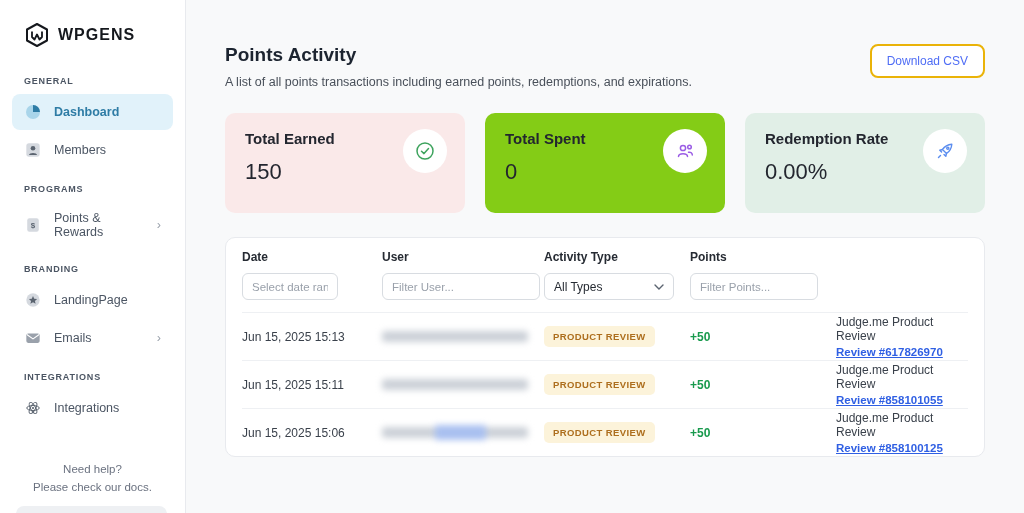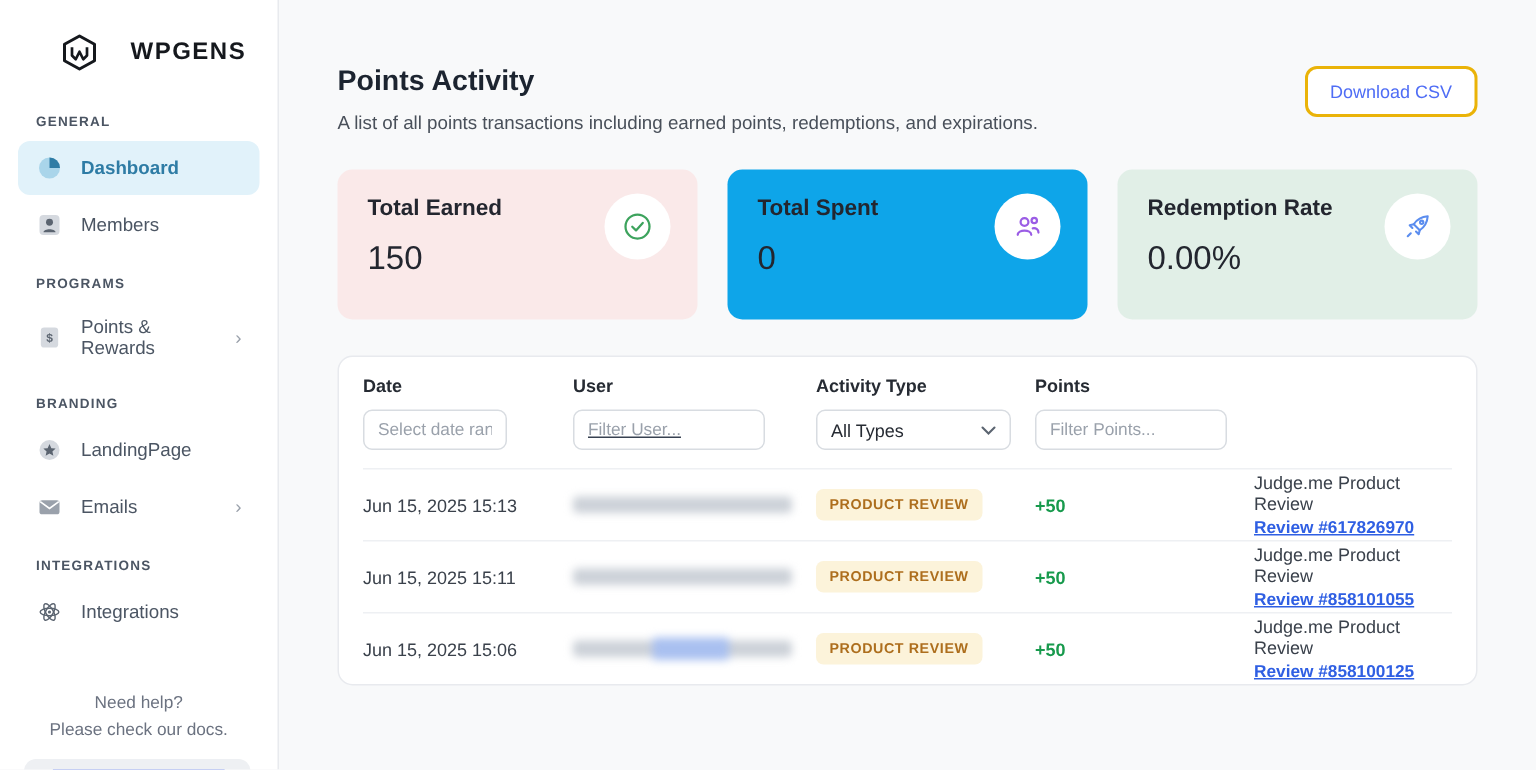--- a/index.html
+++ b/index.html
@@ -11,21 +11,21 @@
     overflow:hidden;
   }
   .app { display:flex; width:1024px; height:513px; }
 
   
   .sidebar {
     width:186px; flex-shrink:0; background:#ffffff;
     border-right:1px solid #e8eaee; position:relative;
     padding-top:22px;
   }
-  .logo-row { display:flex; align-items:center; gap:21px; padding:0 40px; margin-bottom:28px; }
+  .logo-row { display:flex; align-items:center; gap:8px; padding:0 24px; margin-bottom:28px; }
   .logo-mark { width:26px; height:26px; }
   .logo-text { font-size:16px; font-weight:800; letter-spacing:1px; color:#15181d; }
   .nav-section-label {
     padding:0 24px; font-size:9px; font-weight:700; letter-spacing:0.8px;
     color:#4b5563; text-transform:uppercase; margin:16px 0 8px;
   }
   .nav-item {
     display:flex; align-items:center; gap:12px;
     margin:2px 12px; padding:9px 12px; border-radius:8px;
     font-size:12.5px; color:#4b5563; cursor:pointer;
@@ -71,21 +71,21 @@
     padding:12px 16px 0;
   }
   .tgrid { display:grid; grid-template-columns:140px 162px 146px 146px 1fr; align-items:center; }
   .thead { padding-bottom:12px; align-items:start; }
   .col-label { font-size:12px; font-weight:700; color:#262b33; margin-bottom:9px; }
   .filter-input {
     height:27px; border:1px solid #d8dce1; border-radius:6px; padding:0 9px;
     font-size:11.5px; color:#374151; font-family:inherit; background:#fff; outline:none;
   }
   .filter-input::placeholder { color:#9aa1ab; }
-  .w-date { width:96px; } .w-user { width:128px;text-decoration:underline; } .w-points { width:128px; } .w-ref { width:148px; }
+  .w-date { width:96px; } .w-user { width:158px; } .w-points { width:128px; } .w-ref { width:148px; }
   .filter-select {
     width:130px; height:27px; border:1px solid #d8dce1; border-radius:6px;
     display:flex; align-items:center; justify-content:space-between; padding:0 9px;
     font-size:12px; color:#262b33; background:#fff; cursor:pointer;
   }
   .trow { height:48px; border-top:1px solid #eef0f3; font-size:12px; color:#3a414b; }
   .redacted { height:11px; width:146px; border-radius:3px; background:#ccd1d8; filter:blur(3px); position:relative; }
   .redacted .hl { position:absolute; left:36%; width:35%; top:-2px; bottom:-2px; background:#a9c0f0; border-radius:2px; }
   .type-badge {
     display:inline-block; background:#fcf3da; color:#ad6e1d; font-size:9.5px;
@@ -214,21 +214,21 @@
       <div class="stat-card" style="background:#fae9e9;">
         <div class="stat-label">Total Earned</div>
         <div class="stat-value">150</div>
         <div class="stat-badge">
           <svg viewBox="0 0 20 20" width="20" height="20" fill="none" stroke="#3da35d" stroke-width="1.5">
             <circle cx="10" cy="10" r="8"></circle>
             <path d="M6.5 10.2 L9 12.6 L13.5 7.6" stroke-linecap="round" stroke-linejoin="round"></path>
           </svg>
         </div>
       </div>
-      <div class="stat-card" style="background:#0ea5e9;">
+      <div class="stat-card" style="background:#84cc16;">
         <div class="stat-label">Total Spent</div>
         <div class="stat-value">0</div>
         <div class="stat-badge">
           <svg viewBox="0 0 20 20" width="20" height="20" fill="none" stroke="#9b5de5" stroke-width="1.5" stroke-linecap="round">
             <circle cx="8" cy="7" r="2.6"></circle>
             <path d="M3.5 15.5 C3.5 11.8 12.5 11.8 12.5 15.5"></path>
             <circle cx="14.5" cy="6" r="1.8"></circle>
             <path d="M13.5 11.2 C15.8 10.8 17.3 12.2 17.3 14"></path>
           </svg>
         </div>

